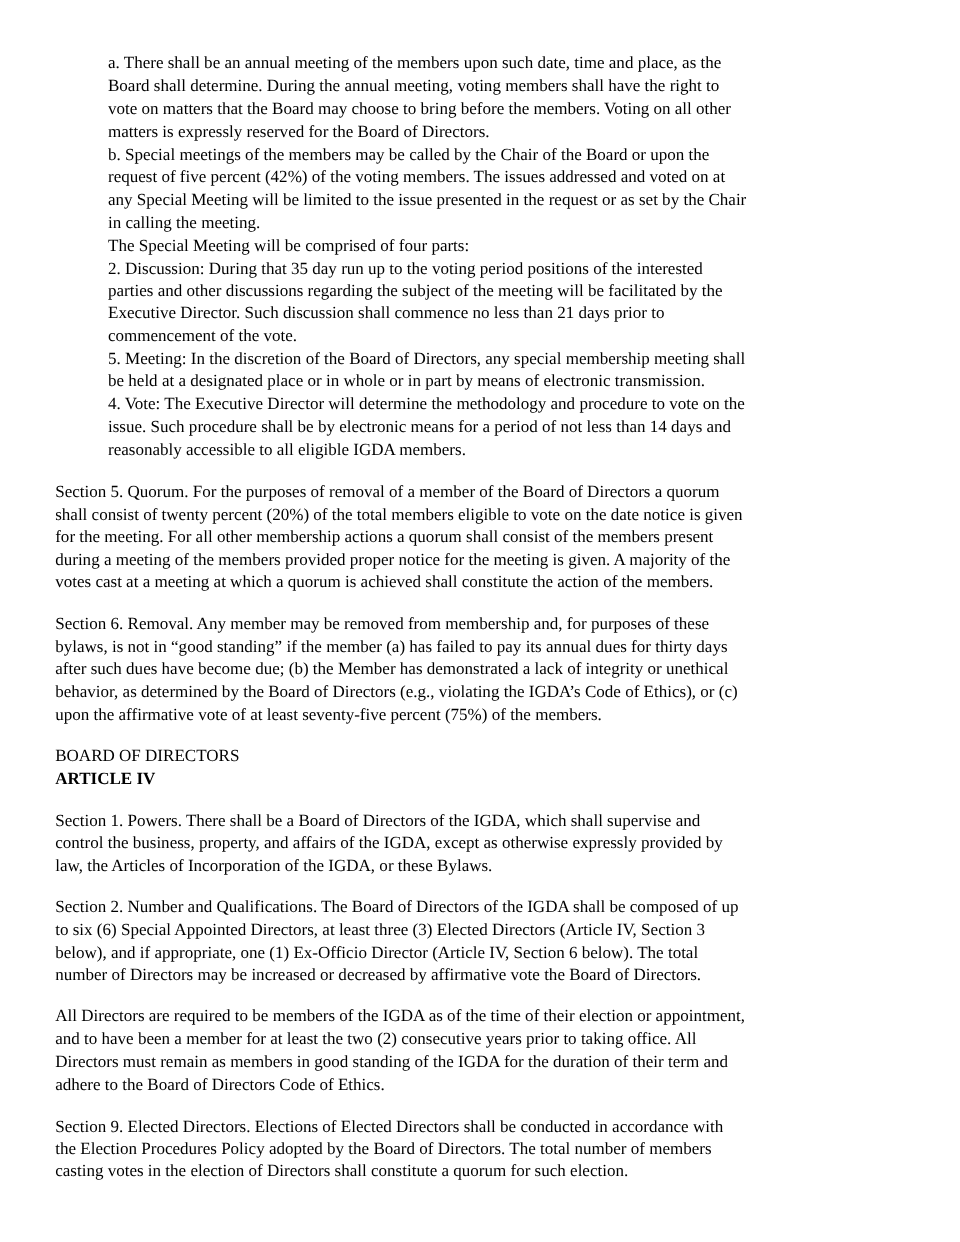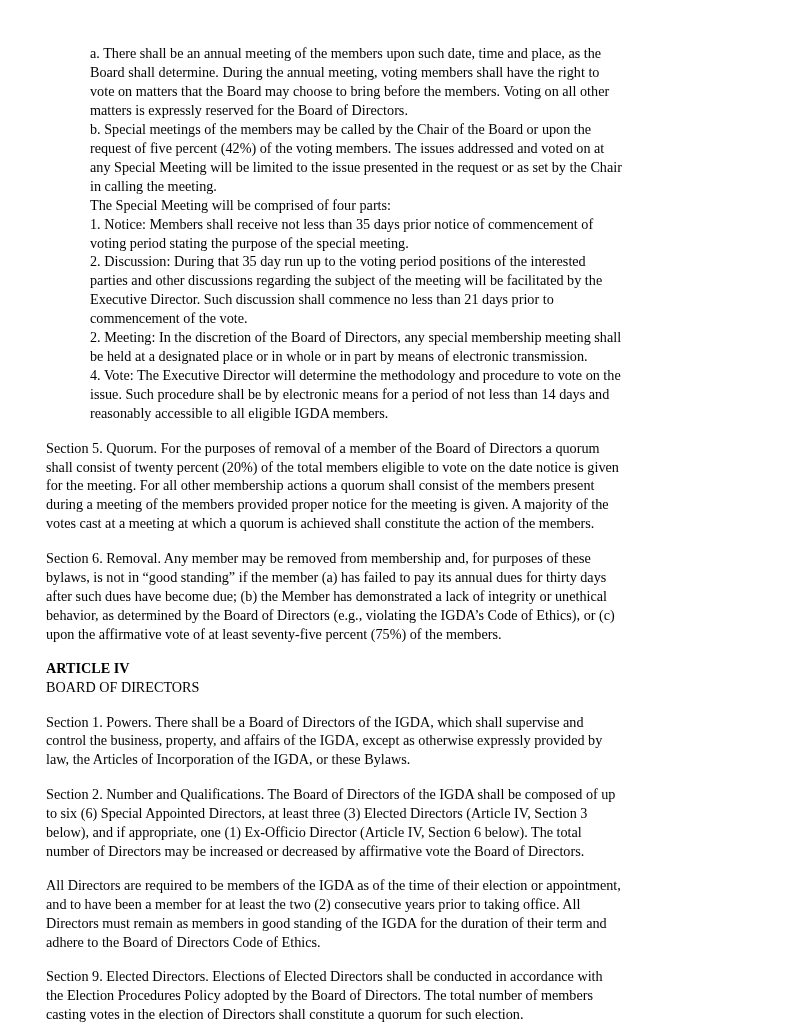--- a/index.html
+++ b/index.html
@@ -40,38 +40,37 @@
 </style>
 </head>
 <body>
 
 <div class="page">
 
   <div class="indent">
     <p class="block para">a. There shall be an annual meeting of the members upon such date, time and place, as the Board shall determine. During the annual meeting, voting members shall have the right to vote on matters that the Board may choose to bring before the members. Voting on all other matters is expressly reserved for the Board of Directors.</p>
     <p class="block para">b. Special meetings of the members may be called by the Chair of the Board or upon the request of five percent (42%) of the voting members. The issues addressed and voted on at any Special Meeting will be limited to the issue presented in the request or as set by the Chair in calling the meeting.</p>
     <p class="block para">The Special Meeting will be comprised of four parts:</p>
-    <p class="block para">1. Notice: Members shall receive not less than 35 days prior notice of commencement of voting period stating the purpose of the special meeting.</p>
     <p class="block para">2. Discussion: During that 35 day run up to the voting period positions of the interested parties and other discussions regarding the subject of the meeting will be facilitated by the Executive Director. Such discussion shall commence no less than 21 days prior to commencement of the vote.</p>
-    <p class="block para">2. Meeting: In the discretion of the Board of Directors, any special membership meeting shall be held at a designated place or in whole or in part by means of electronic transmission.</p>
+    <p class="block para">5. Meeting: In the discretion of the Board of Directors, any special membership meeting shall be held at a designated place or in whole or in part by means of electronic transmission.</p>
     <p class="block para">4. Vote: The Executive Director will determine the methodology and procedure to vote on the issue. Such procedure shall be by electronic means for a period of not less than 14 days and reasonably accessible to all eligible IGDA members.</p>
   </div>
 
   <div class="gap"></div>
 
   <p class="block para">Section 5. Quorum. For the purposes of removal of a member of the Board of Directors a quorum shall consist of twenty percent (20%) of the total members eligible to vote on the date notice is given for the meeting. For all other membership actions a quorum shall consist of the members present during a meeting of the members provided proper notice for the meeting is given. A majority of the votes cast at a meeting at which a quorum is achieved shall constitute the action of the members.</p>
 
   <div class="gap"></div>
 
   <p class="block para">Section 6. Removal. Any member may be removed  from membership and, for purposes of these bylaws, is not in “good standing” if the member (a) has failed to pay its annual dues for thirty days after such dues have become due; (b) the Member has demonstrated a lack of integrity or unethical behavior, as determined by the Board of Directors (e.g., violating the IGDA’s Code of Ethics), or (c) upon the affirmative vote of at least seventy-five percent (75%) of the members.</p>
 
   <div class="gap"></div>
 
+  <p class="block para">BOARD OF DIRECTORS</p>
   <p class="block para article-head">ARTICLE IV</p>
-  <p class="block para">BOARD OF DIRECTORS</p>
 
   <div class="gap"></div>
 
   <p class="block para">Section 1. Powers. There shall be a Board of Directors of the IGDA, which shall supervise and control the business, property, and affairs of the IGDA, except as otherwise expressly provided by law, the Articles of Incorporation of the IGDA, or these Bylaws.</p>
 
   <div class="gap"></div>
 
   <p class="block para">Section 2. Number and Qualifications. The Board of Directors of the IGDA shall be composed of up to six (6) Special Appointed Directors, at least three (3) Elected Directors (Article IV, Section 3 below), and if appropriate, one (1) Ex-Officio Director (Article IV, Section 6 below). The total number of Directors may be increased or decreased by affirmative vote the Board of Directors.</p>
 
   <div class="gap"></div>

